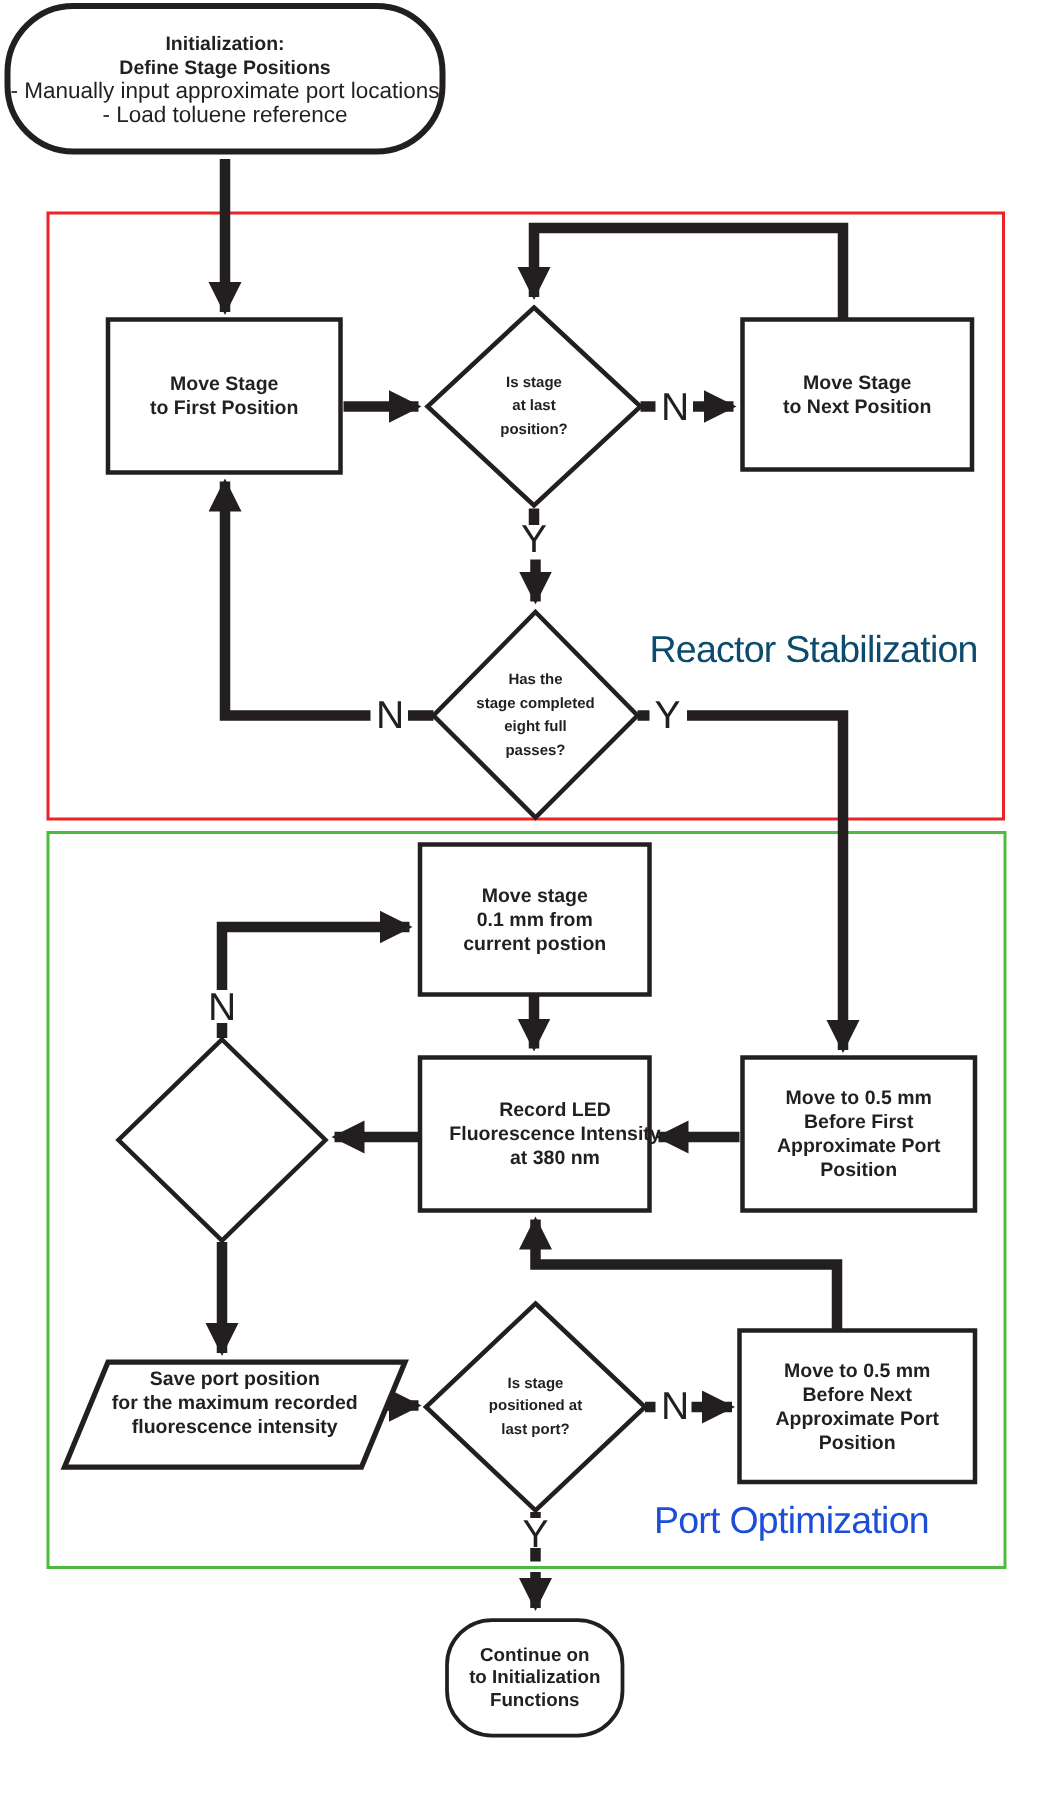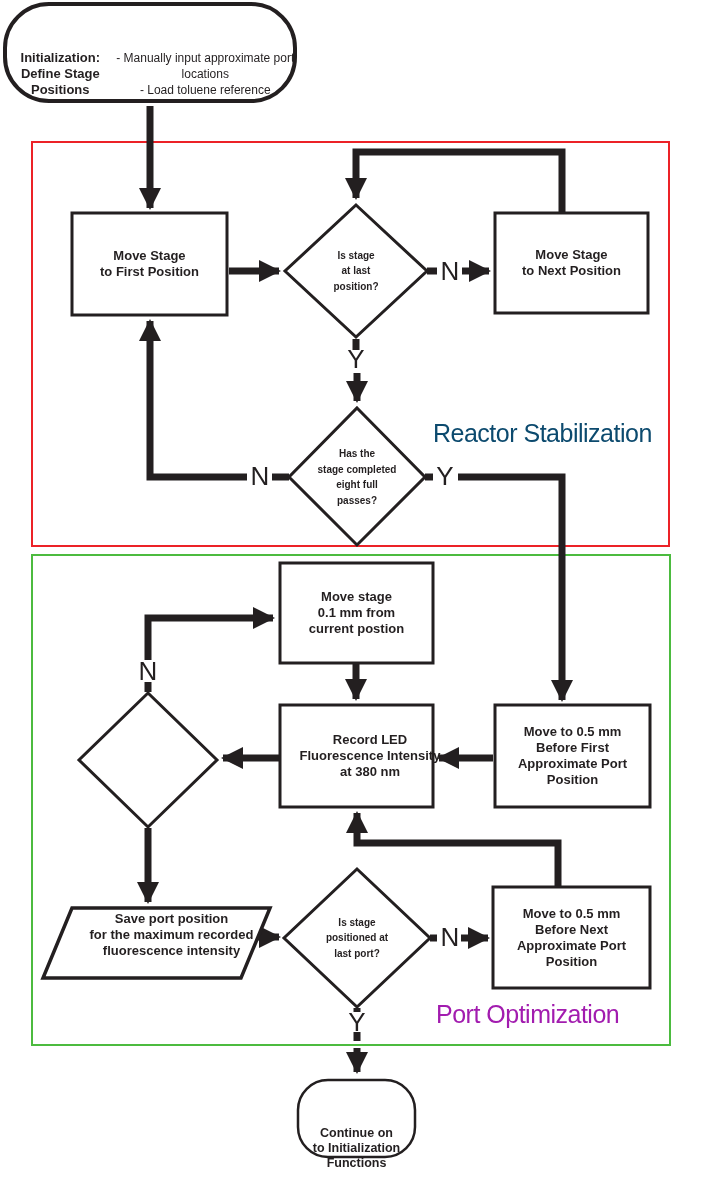--- a/index.html
+++ b/index.html
@@ -3,29 +3,29 @@
 <meta charset="utf-8">
 <style>
   html,body{margin:0;padding:0;background:#ffffff;}
   .canvas{position:relative;width:708px;height:1200px;background:#fff;overflow:hidden;
           font-family:"Liberation Sans",sans-serif;color:#231F20;}
   .layer{position:absolute;left:0;top:0;}
   .txt{position:absolute;display:flex;align-items:center;justify-content:center;
        text-align:center;white-space:pre-line;font-weight:bold;font-size:13px;
        line-height:16px;color:#231F20;}
   .dtxt{font-size:10px;line-height:15.5px;}
-  .init-wrap{flex-direction:row;align-items:flex-end;}
+  .init-wrap{flex-direction:column;}
   .init-title{font-weight:bold;font-size:13px;line-height:16px;}
-  .init-body{font-weight:normal;font-size:12px;line-height:16px;}
+  .init-body{font-weight:normal;font-size:15px;line-height:16px;}
   .branch{font-weight:normal;font-size:26px;line-height:26px;}
   .section-label{position:absolute;font-size:25px;font-weight:normal;letter-spacing:-0.5px;
        white-space:nowrap;}
   .reactor-label{color:#0c4a6e;}
-  .port-label{color:#a21caf;}
-  .small{font-size:12.5px;line-height:15px;margin-top:30px;}
+  .port-label{color:#1d4ed8;}
+  .small{font-size:12.5px;line-height:15px;}
 </style>
 </head>
 <body>
 
 <div class="canvas">
 
   <svg class="layer" width="708" height="1200" viewBox="0 0 708 1200">
     <defs>
       <marker id="ah" markerUnits="userSpaceOnUse" markerWidth="26" markerHeight="26" refX="20" refY="11" orient="auto">
         <path d="M0,0 L22,11 L0,22 Z" fill="#231F20"></path>
@@ -107,21 +107,21 @@
   <div class="txt" style="left:280px;top:705px;width:180px;height:102px;">Record LED
 Fluorescence Intensity
 at 380 nm</div>
 
   <div class="txt" style="left:495px;top:705px;width:155px;height:102px;">Move to 0.5 mm
 Before First
 Approximate Port
 Position</div>
 
 
-  <div class="txt" style="left:58px;top:908px;width:227px;height:54px;">Save port position
+  <div class="txt" style="left:43px;top:908px;width:227px;height:54px;">Save port position
 for the maximum recorded
 fluorescence intensity</div>
 
   <div class="txt dtxt" style="left:284px;top:873px;width:146px;height:130px;">Is stage
 positioned at
 last port?</div>
 
   <div class="txt" style="left:493px;top:887px;width:157px;height:101px;">Move to 0.5 mm
 Before Next
 Approximate Port

